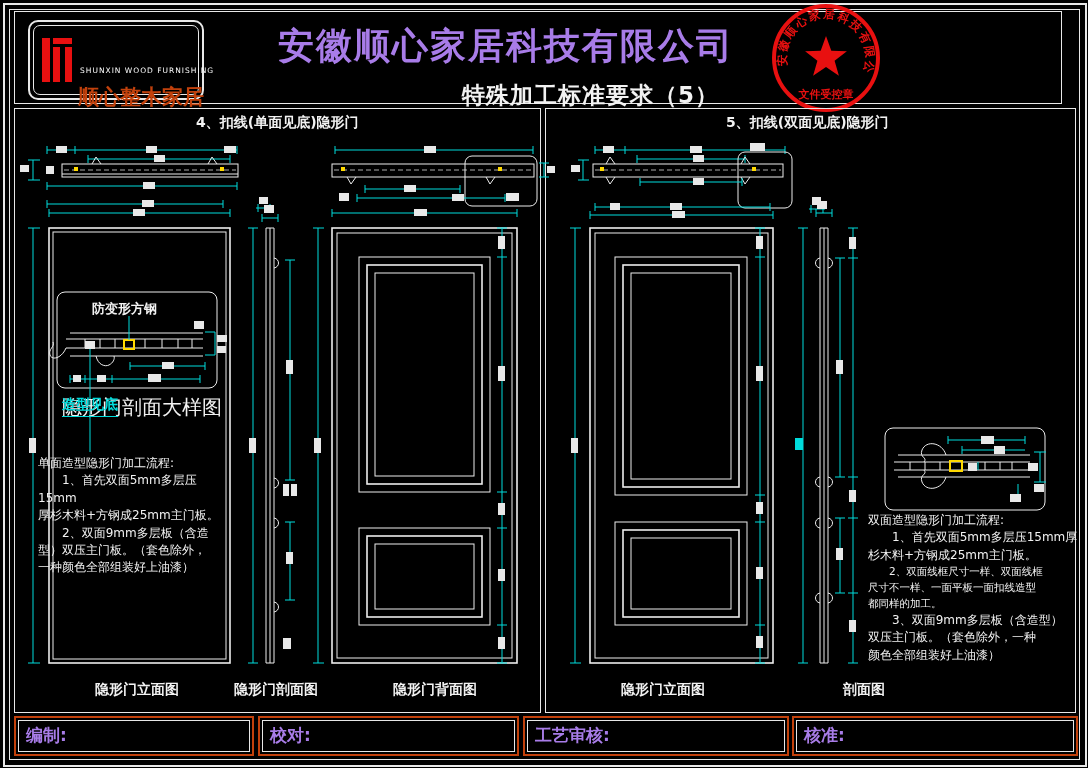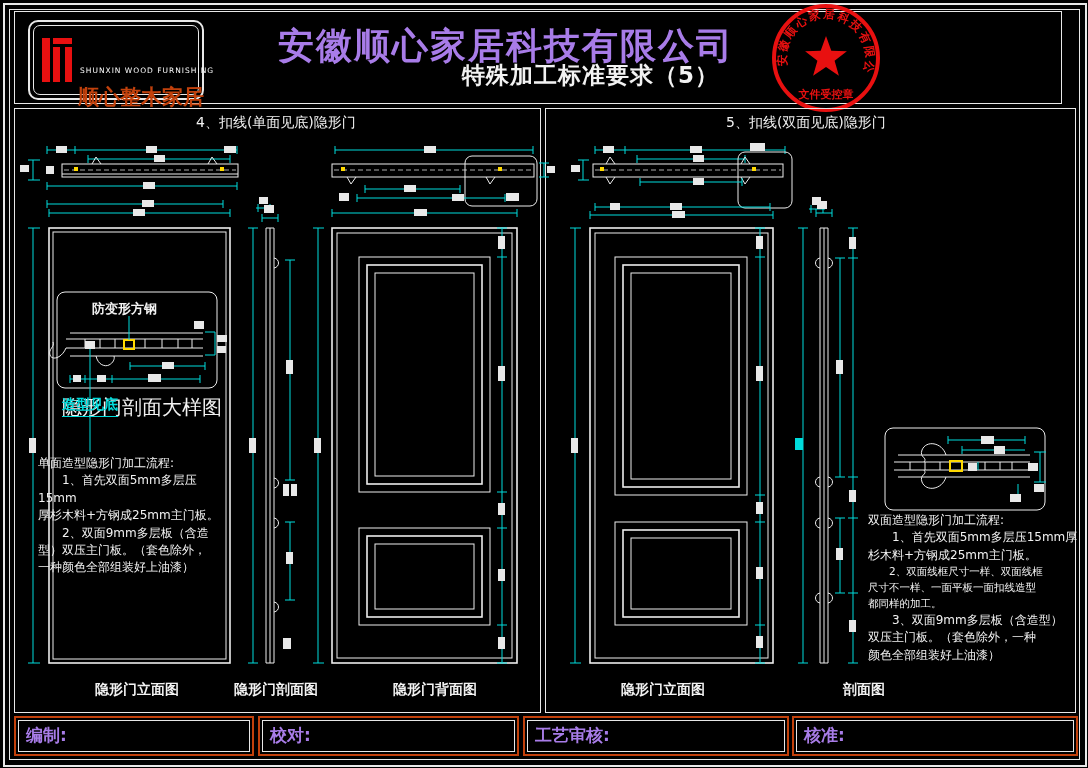--- a/index.html
+++ b/index.html
@@ -10,21 +10,21 @@
   .frame2{position:absolute;border:2px solid #e8e8e8;}
   
   .hdr-title{font-size:36px;font-weight:bold;color:#a87ce8;letter-spacing:2px;white-space:nowrap;}
   .hdr-sub{font-size:23px;font-weight:bold;color:#f2f2f2;letter-spacing:1px;white-space:nowrap;}
   .logo-plaque{position:absolute;left:28px;top:20px;width:172px;height:76px;
      border:2px solid #e8e8e8;border-radius:10px;}
   .logo-plaque .inner{position:absolute;inset:3px;border:1px solid #e8e8e8;border-radius:7px;}
   .logo-cn{position:absolute;left:48px;top:14px;font-size:21px;font-weight:bold;color:#c2410c;white-space:nowrap;margin-top:47px;}
   .logo-en{position:absolute;left:50px;top:44px;font-size:7.5px;letter-spacing:1px;color:#fff;white-space:nowrap;}
   
-  .ptitle{font-size:14px;font-weight:normal;color:#f2f2f2;white-space:nowrap;}
+  .ptitle{font-size:14px;font-weight:bold;color:#f2f2f2;white-space:nowrap;}
   .vlabel{font-size:14px;font-weight:bold;color:#f2f2f2;white-space:nowrap;}
   .note-white{font-size:20px;font-weight:normal;color:#f2f2f2;white-space:nowrap;}
   .note-small{font-size:13px;font-weight:bold;color:#f2f2f2;white-space:nowrap;}
   .note-cyan{font-size:14px;font-weight:bold;color:#00dcdc;border-bottom:1px solid #00dcdc;
              padding-bottom:2px;white-space:nowrap;}
   .proc{font-size:12px;line-height:1.45;color:#f2f2f2;white-space:pre-line;}
   .proc-sm{font-size:10.5px;line-height:1.5;color:#f2f2f2;white-space:pre-line;}
   
   .fbox{position:absolute;top:716px;height:36px;border:2px solid #c2410c;}
   .fbox .inner{position:absolute;inset:2px;border:1px solid #e8e8e8;}
@@ -56,21 +56,21 @@
       <rect class="red" x="4" y="4" width="8" height="44"></rect>
       <rect class="red" x="15" y="4" width="19" height="6"></rect>
       <rect class="red" x="15" y="13" width="7" height="35"></rect>
       <rect class="red" x="27" y="13" width="7" height="35"></rect>
     </svg>
     <div class="logo-cn">顺心整木家居</div>
     <div class="logo-en">SHUNXIN WOOD FURNISHING</div>
   </div>
 
   <div class="abs hdr-title" style="left:278px;top:22px;">安徽顺心家居科技有限公司</div>
-  <div class="abs hdr-sub" style="left:462px;top:60px;">特殊加工标准要求（5）</div>
+  <div class="abs hdr-sub" style="left:462px;top:80px;">特殊加工标准要求（5）</div>
 
   <svg width="124" height="116" style="left:766px;top:4px;">
     <defs>
         <path id="ringPath" d="M22.4,67.7 A40,40 0 1 1 97.6,67.7"></path>
       </defs>
     <circle cx="60" cy="54" r="52" fill="none" stroke="#e81010" stroke-width="4"></circle>
     <g transform="translate(60,54)">
       <path class="red" d="M0,-22 L5.3,-7.3 L20.9,-6.8 L8.6,2.8 L12.9,17.8 L0,9 L-12.9,17.8 L-8.6,2.8 L-20.9,-6.8 L-5.3,-7.3 Z"></path>
     </g>
     <text font-size="11.5" font-weight="bold" fill="#e81010" letter-spacing="2">

